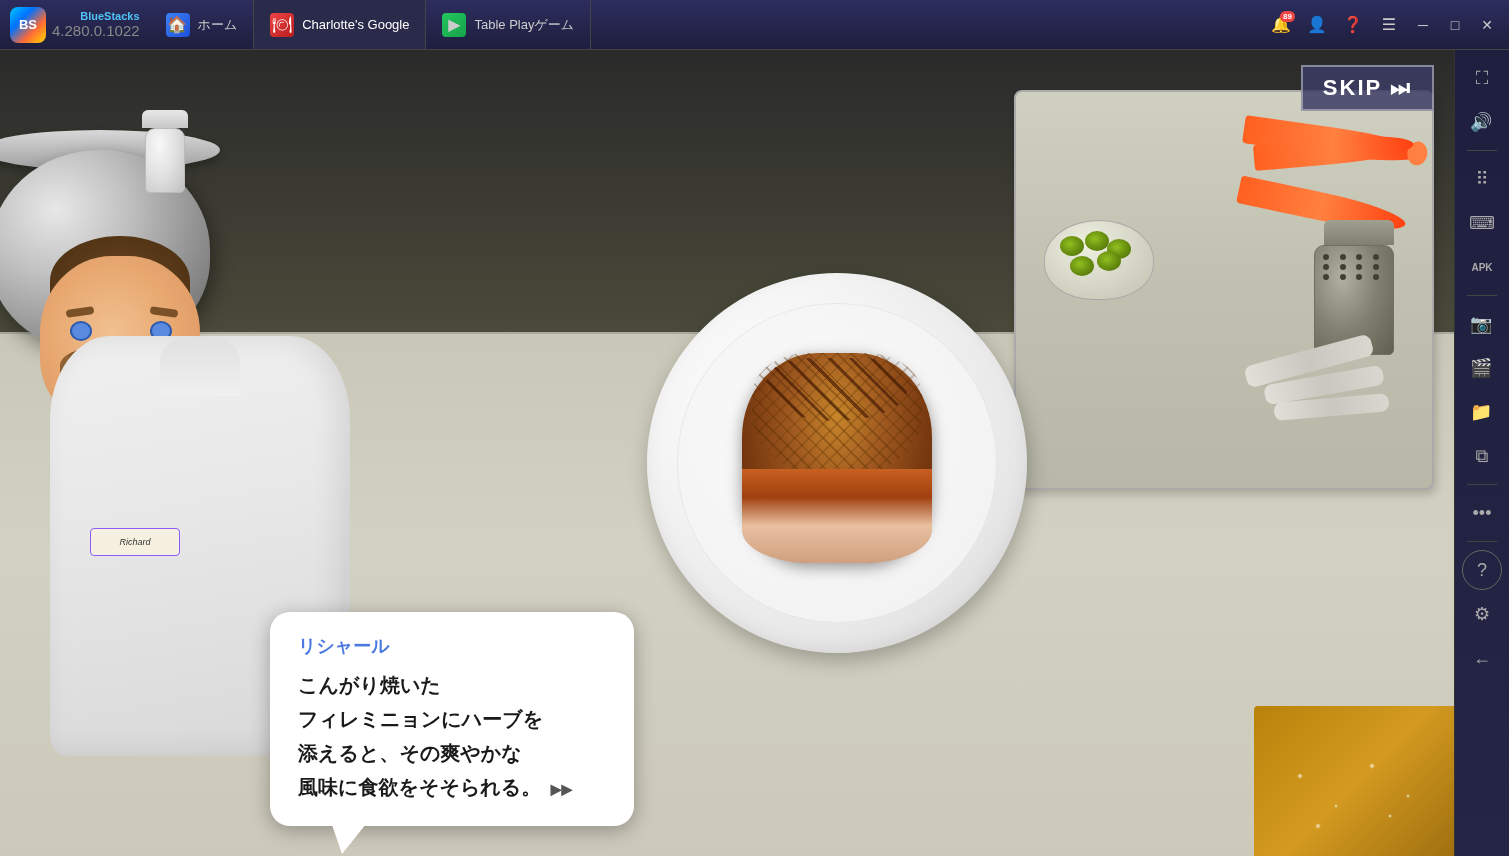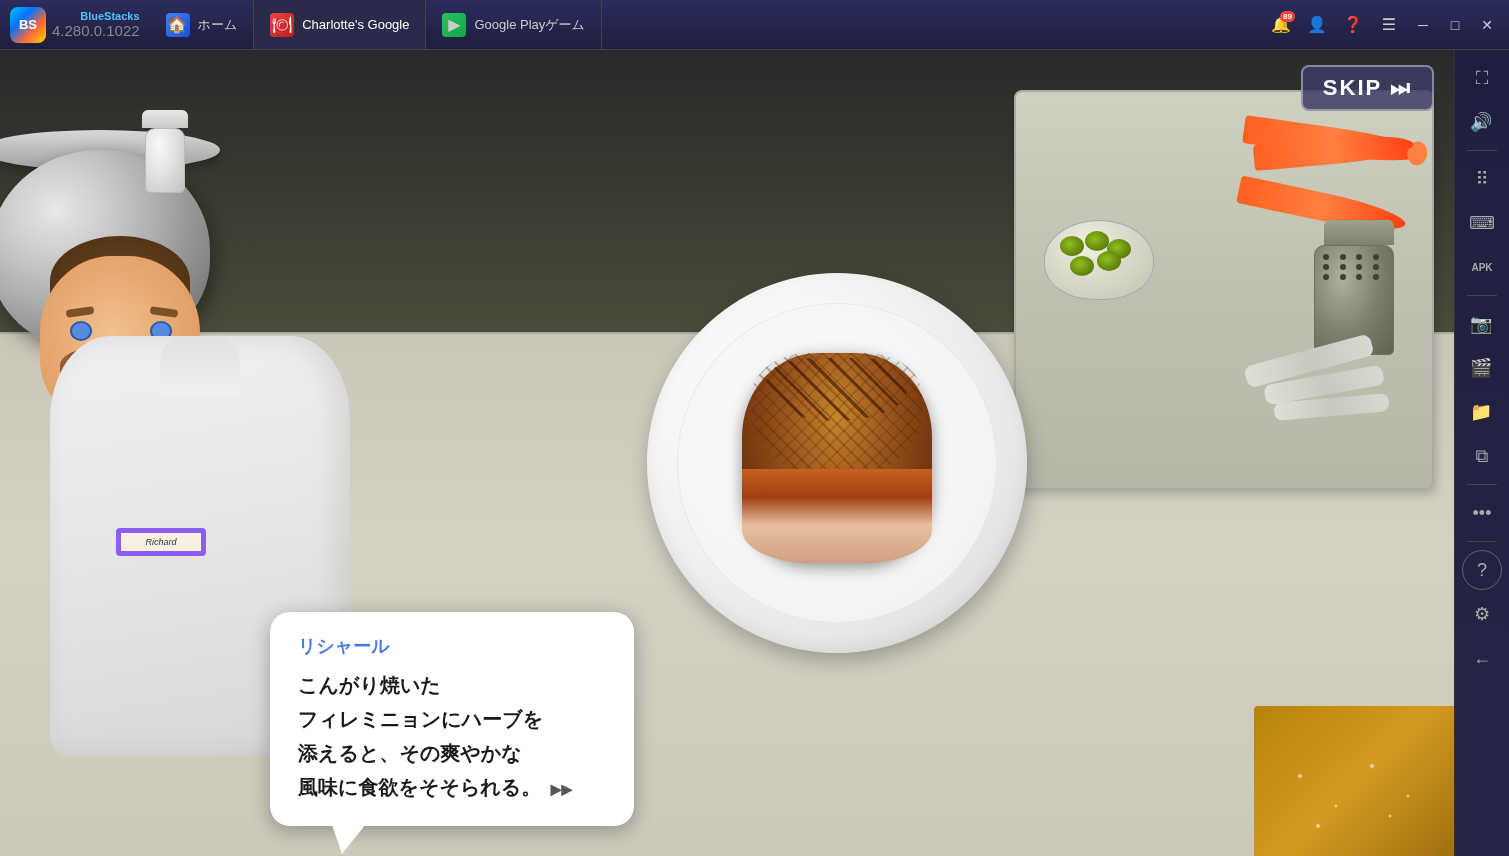--- a/index.html
+++ b/index.html
@@ -355,25 +355,25 @@
       height: 8px;
       background: #7b5228;
       border-radius: 4px;
       transform: rotate(8deg);
     }
 
     
     .chef-badge {
       position: absolute;
       bottom: 200px;
-      left: 66px;
+      left: 40px;
       width: 90px;
       height: 28px;
       background: #f5f0e0;
-      border: 5px solid #8b5cf6;
+      border: 1px solid #8b5cf6;
       border-radius: 4px;
       display: flex;
       align-items: center;
       justify-content: center;
       font-size: 9px;
       color: #333;
       font-style: italic;
     }
 
     
@@ -639,21 +639,21 @@
     }
 
     
     .skip-btn {
       position: absolute;
       top: 15px;
       right: 20px;
       background: rgba(60, 60, 100, 0.85);
       color: white;
       border: 2px solid rgba(255,255,255,0.4);
-      border-radius: 8px;
+      border-radius: 0;
       padding: 8px 20px;
       font-size: 22px;
       font-weight: bold;
       cursor: pointer;
       display: flex;
       align-items: center;
       gap: 8px;
       z-index: 30;
       letter-spacing: 2px;
     }
@@ -766,21 +766,21 @@
     <div class="tab tab-home">
       <div class="tab-icon">🏠</div>
       <span>ホーム</span>
     </div>
     <div class="tab tab-game active">
       <div class="tab-icon">🍽</div>
       <span>Charlotte's Google</span>
     </div>
     <div class="tab tab-google">
       <div class="tab-icon">▶</div>
-      <span>Google Playゲーム</span>
+      <span>Table Playゲーム</span>
     </div>
   </div>
 
   <div class="titlebar-right">
     <div class="titlebar-btn">
       🔔
       <span class="notification-badge">89</span>
     </div>
     <div class="titlebar-btn">👤</div>
     <div class="titlebar-btn">❓</div>

